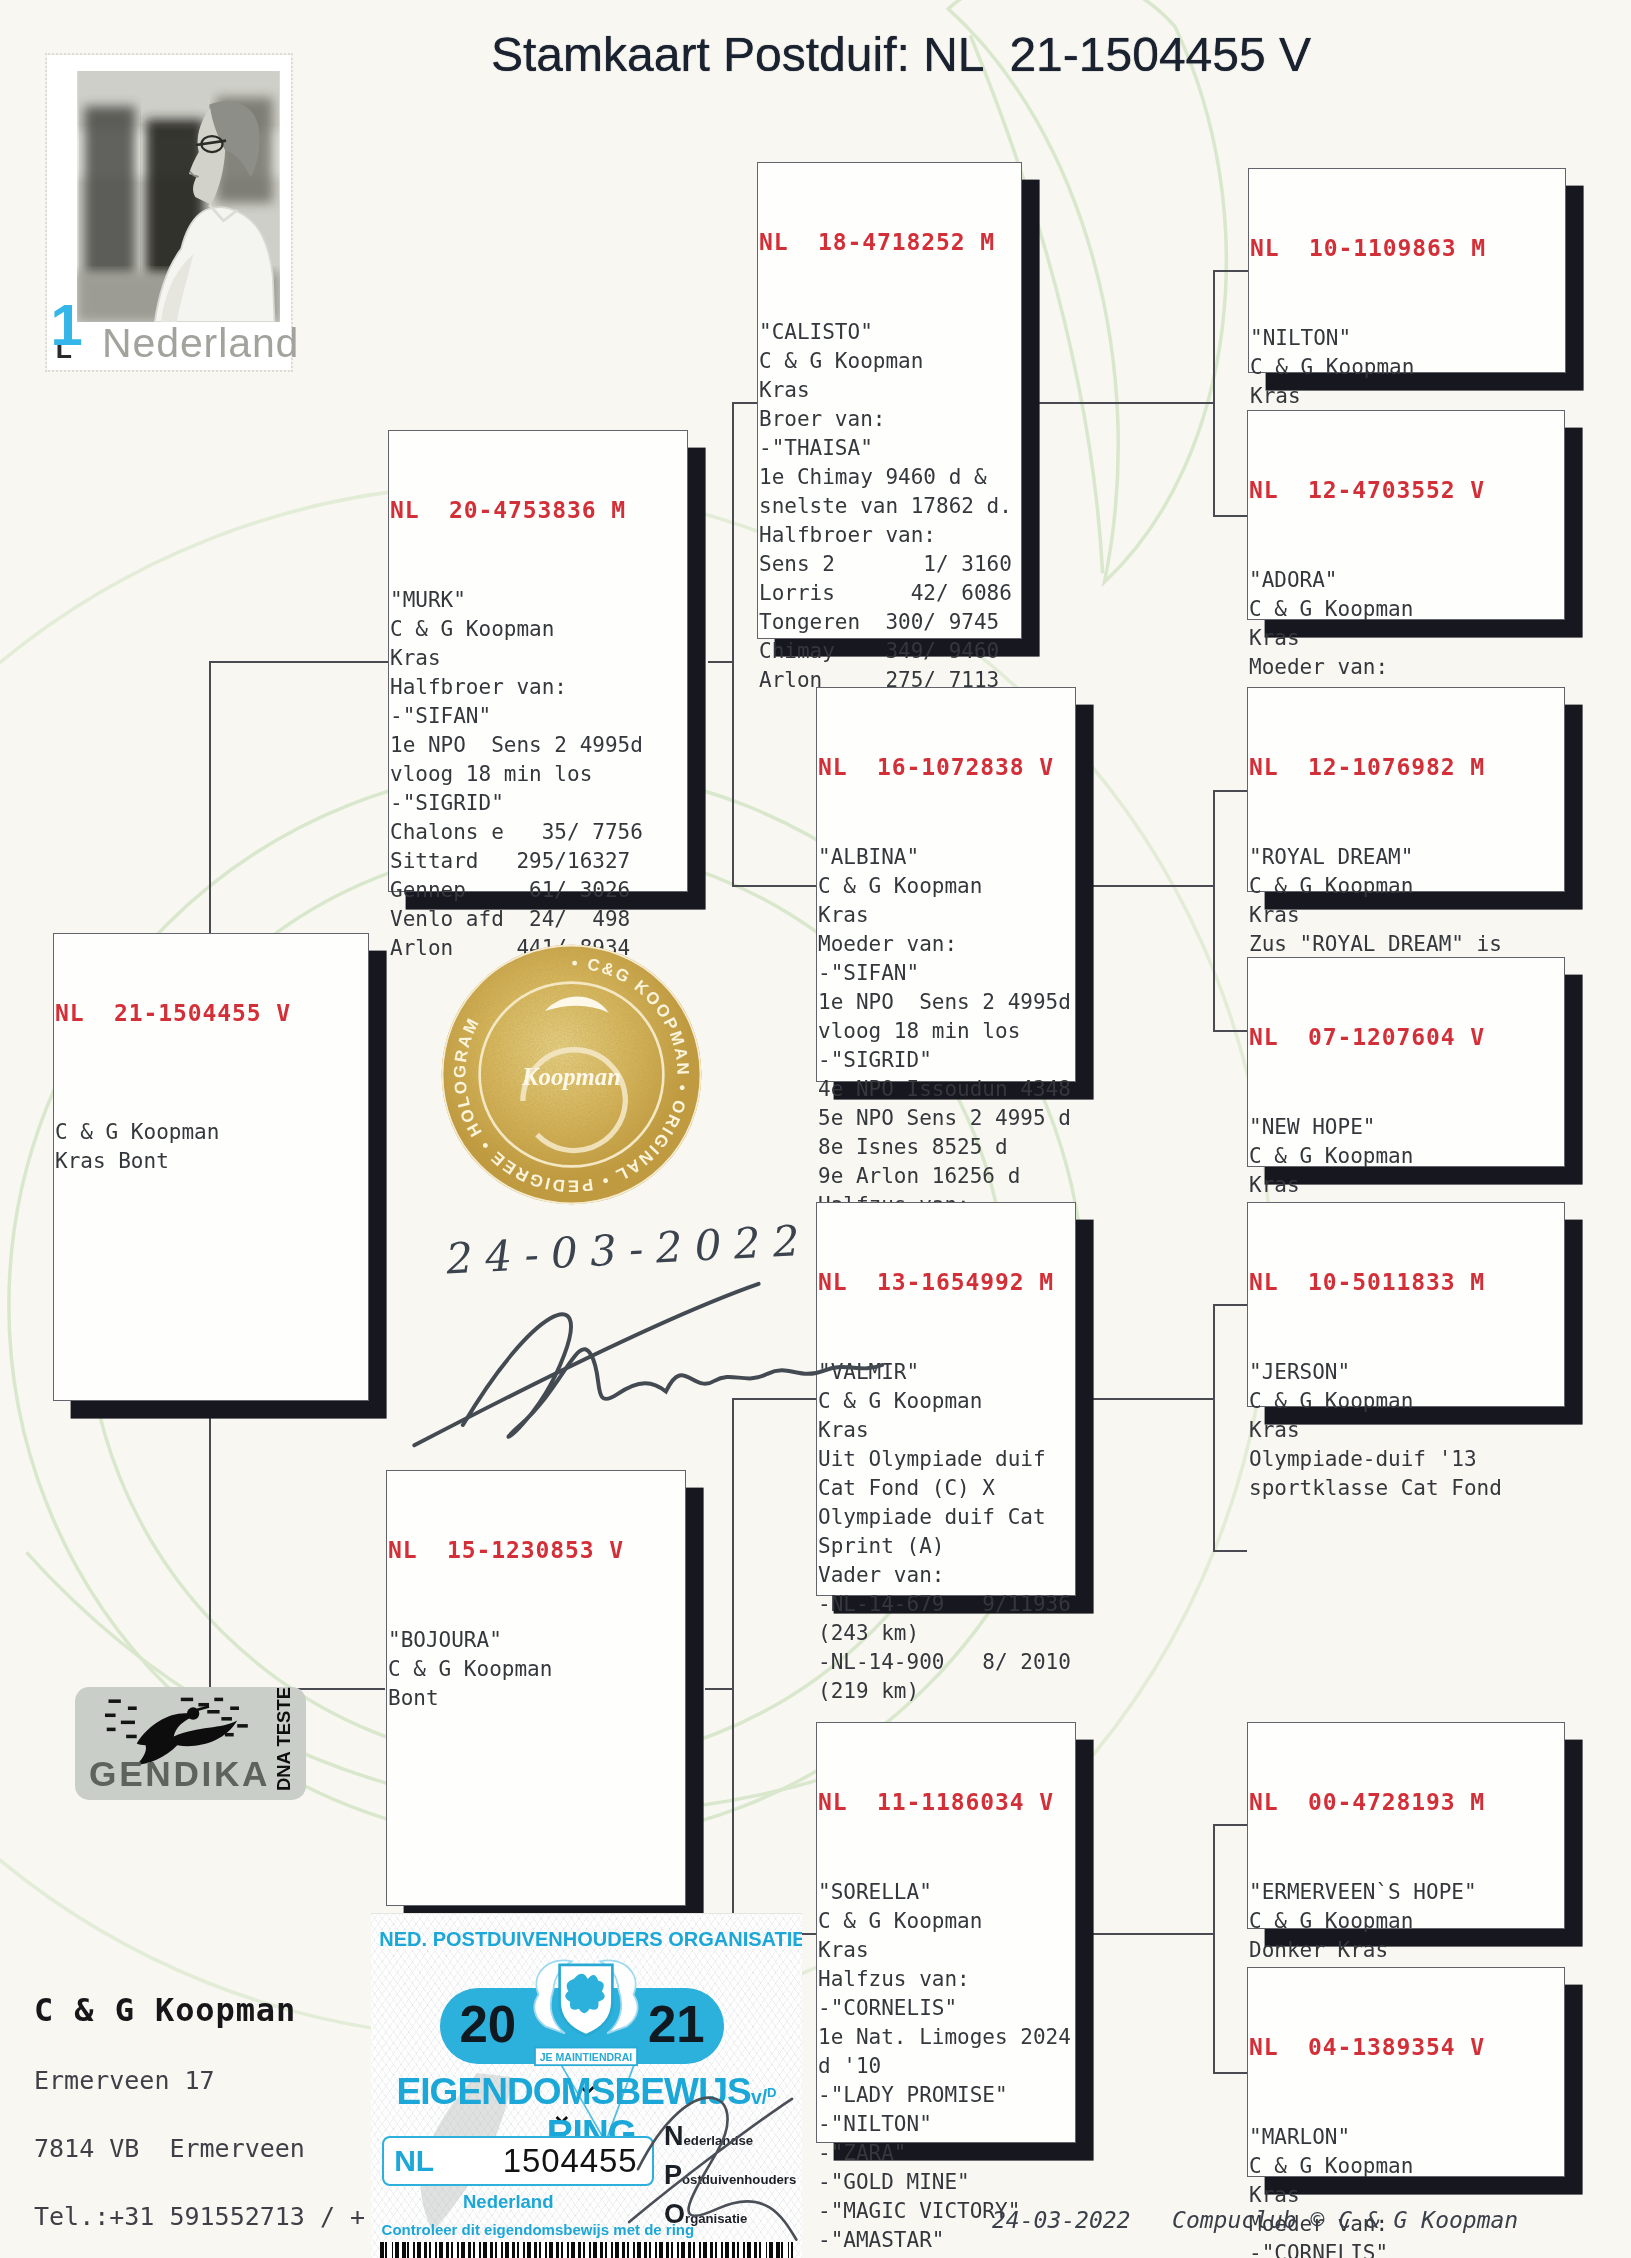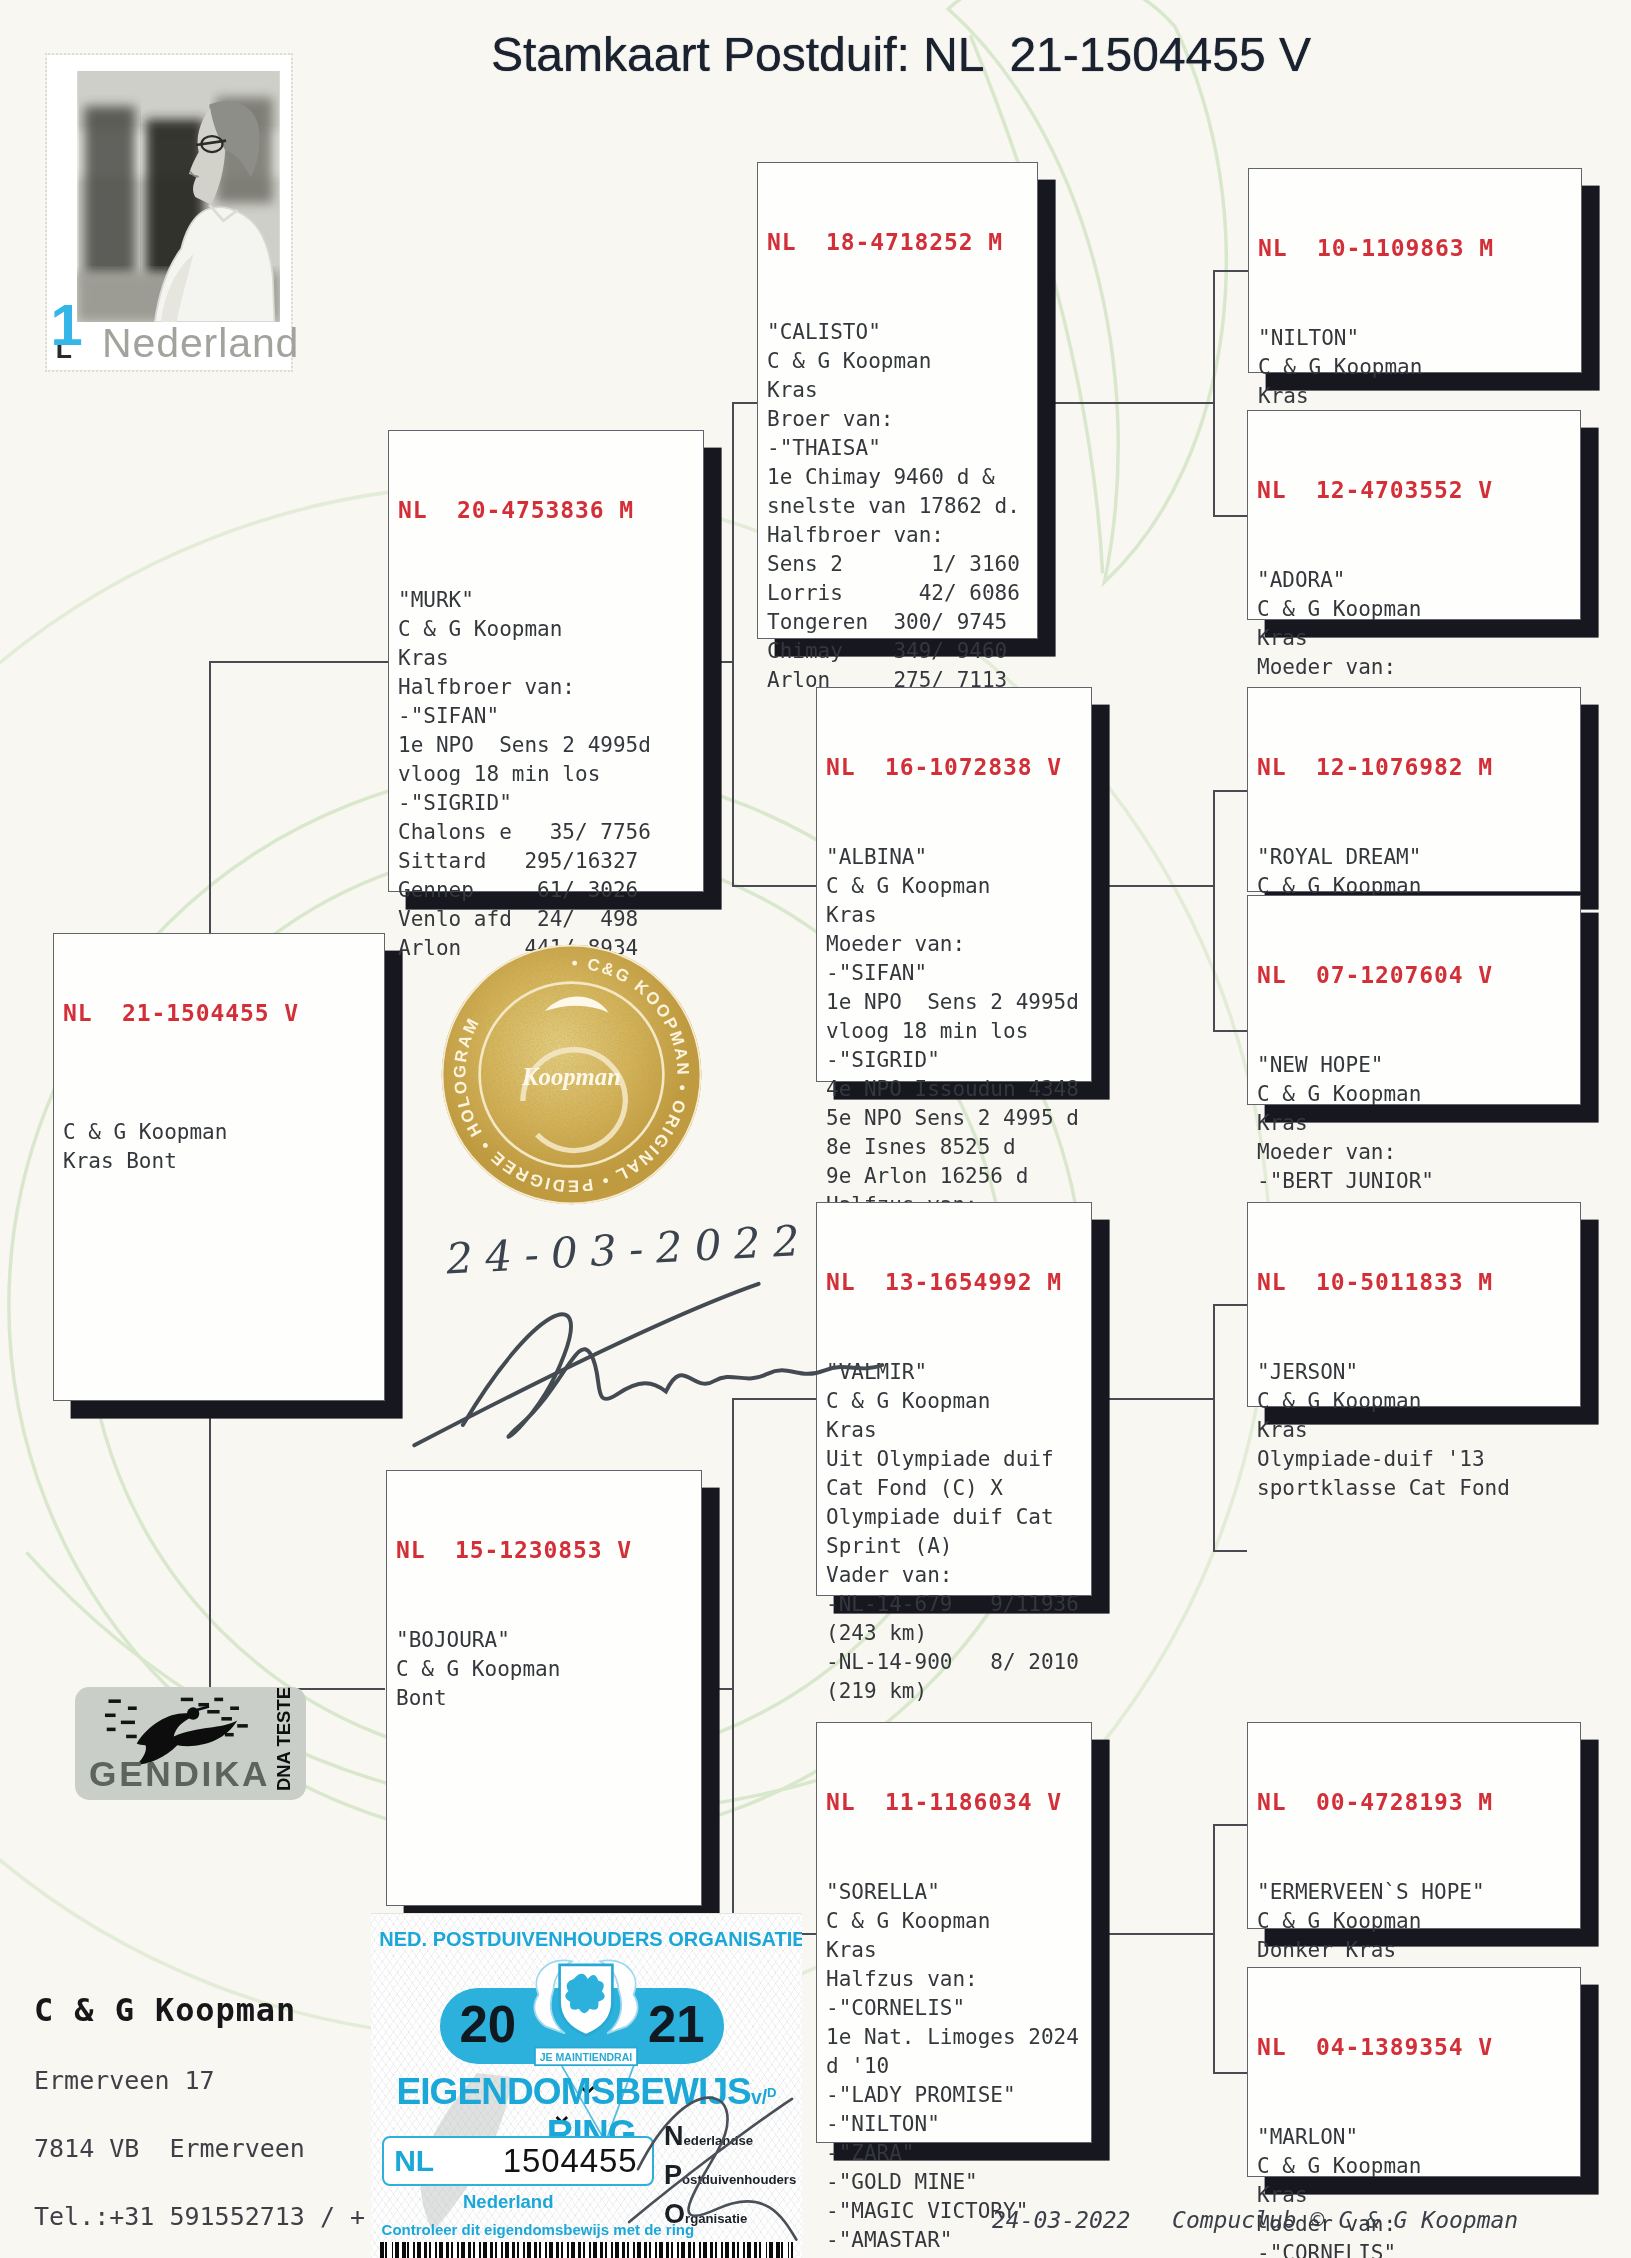--- a/index.html
+++ b/index.html
@@ -14,21 +14,21 @@
          outline:2.6px dotted #ddddd6;box-shadow:0 0 0 0.9px #eeeee8;}
   .stamp .photo{position:absolute;left:30px;top:16px;width:203px;height:251px;overflow:hidden;}
   .stamp .val{position:absolute;left:3.5px;top:236px;font-family:"Liberation Sans",sans-serif;
               font-size:58px;font-weight:700;color:#35b6e8;z-index:3;}
   .stamp .ltr{position:absolute;left:8.8px;top:279px;font-family:"Liberation Sans",sans-serif;
               font-size:26.5px;font-weight:700;color:#2a2a2a;}
   .stamp .cty{position:absolute;left:55px;top:265px;font-family:"Liberation Sans",sans-serif;
               font-size:41px;color:#a3a39d;letter-spacing:0.9px;}
   
   .pbox{position:absolute;background:#fefefc;border:1.8px solid #63636b;z-index:2;
-        box-shadow:17.6px 17.6px 0 0 #17171f;padding:7px 9px;white-space:pre;
+        box-shadow:17.6px 17.6px 0 0 #17171f;padding:7px 1px;white-space:pre;
         font-size:21px;line-height:29px;color:#34373c;}
   .pbox .ring{color:#d32f38;font-weight:700;font-size:23px;margin-bottom:2.6px;letter-spacing:0.9px;}
   .bline{min-height:29px;white-space:pre;}
   .conn{position:absolute;background:#4a4a52;z-index:1;}
   
   .seal{position:absolute;left:439px;top:942px;z-index:3;}
   .hand-date{position:absolute;left:446px;top:1225px;z-index:3;font-family:"DejaVu Serif",serif;
              font-style:italic;font-size:42px;letter-spacing:12.4px;color:#3b434e;transform:rotate(-3deg);}
   .sig{position:absolute;left:379px;top:1244px;z-index:3;}
   
@@ -193,21 +193,21 @@
     <div><div class="bline">"NILTON"</div><div class="bline">C &amp; G Koopman</div><div class="bline">Kras</div><div class="bline">Vader van:</div><div class="bline">-"THAISA"</div></div>
   </div>
   <div class="pbox" style="left:1247px;top:410px;width:314px;height:194px">
     <div class="ring">NL  12-4703552 V</div>
     <div><div class="bline">"ADORA"</div><div class="bline">C &amp; G Koopman</div><div class="bline">Kras</div><div class="bline">Moeder van:</div><div class="bline">-"THAISA"</div></div>
   </div>
   <div class="pbox" style="left:1247px;top:687px;width:314px;height:189px">
     <div class="ring">NL  12-1076982 M</div>
     <div><div class="bline">"ROYAL DREAM"</div><div class="bline">C &amp; G Koopman</div><div class="bline">Kras</div><div class="bline">Zus "ROYAL DREAM" is</div><div class="bline">"IBA"</div></div>
   </div>
-  <div class="pbox" style="left:1247px;top:895px;width:314px;height:194px">
+  <div class="pbox" style="left:1247px;top:957px;width:314px;height:194px">
     <div class="ring">NL  07-1207604 V</div>
     <div><div class="bline">"NEW HOPE"</div><div class="bline">C &amp; G Koopman</div><div class="bline">Kras</div><div class="bline">Moeder van:</div><div class="bline">-"BERT JUNIOR"</div></div>
   </div>
   <div class="pbox" style="left:1247px;top:1202px;width:314px;height:189px">
     <div class="ring">NL  10-5011833 M</div>
     <div><div class="bline">"JERSON"</div><div class="bline">C &amp; G Koopman</div><div class="bline">Kras</div><div class="bline">Olympiade-duif '13</div><div class="bline">sportklasse Cat Fond</div></div>
   </div>
   <div class="pbox" style="left:1247px;top:1722px;width:314px;height:191px">
     <div class="ring">NL  00-4728193 M</div>
     <div><div class="bline">"ERMERVEEN`S HOPE"</div><div class="bline">C &amp; G Koopman</div><div class="bline">Donker Kras</div><div class="bline">1e Olympiade-duif</div><div class="bline">sportklasse Cat.</div></div>

